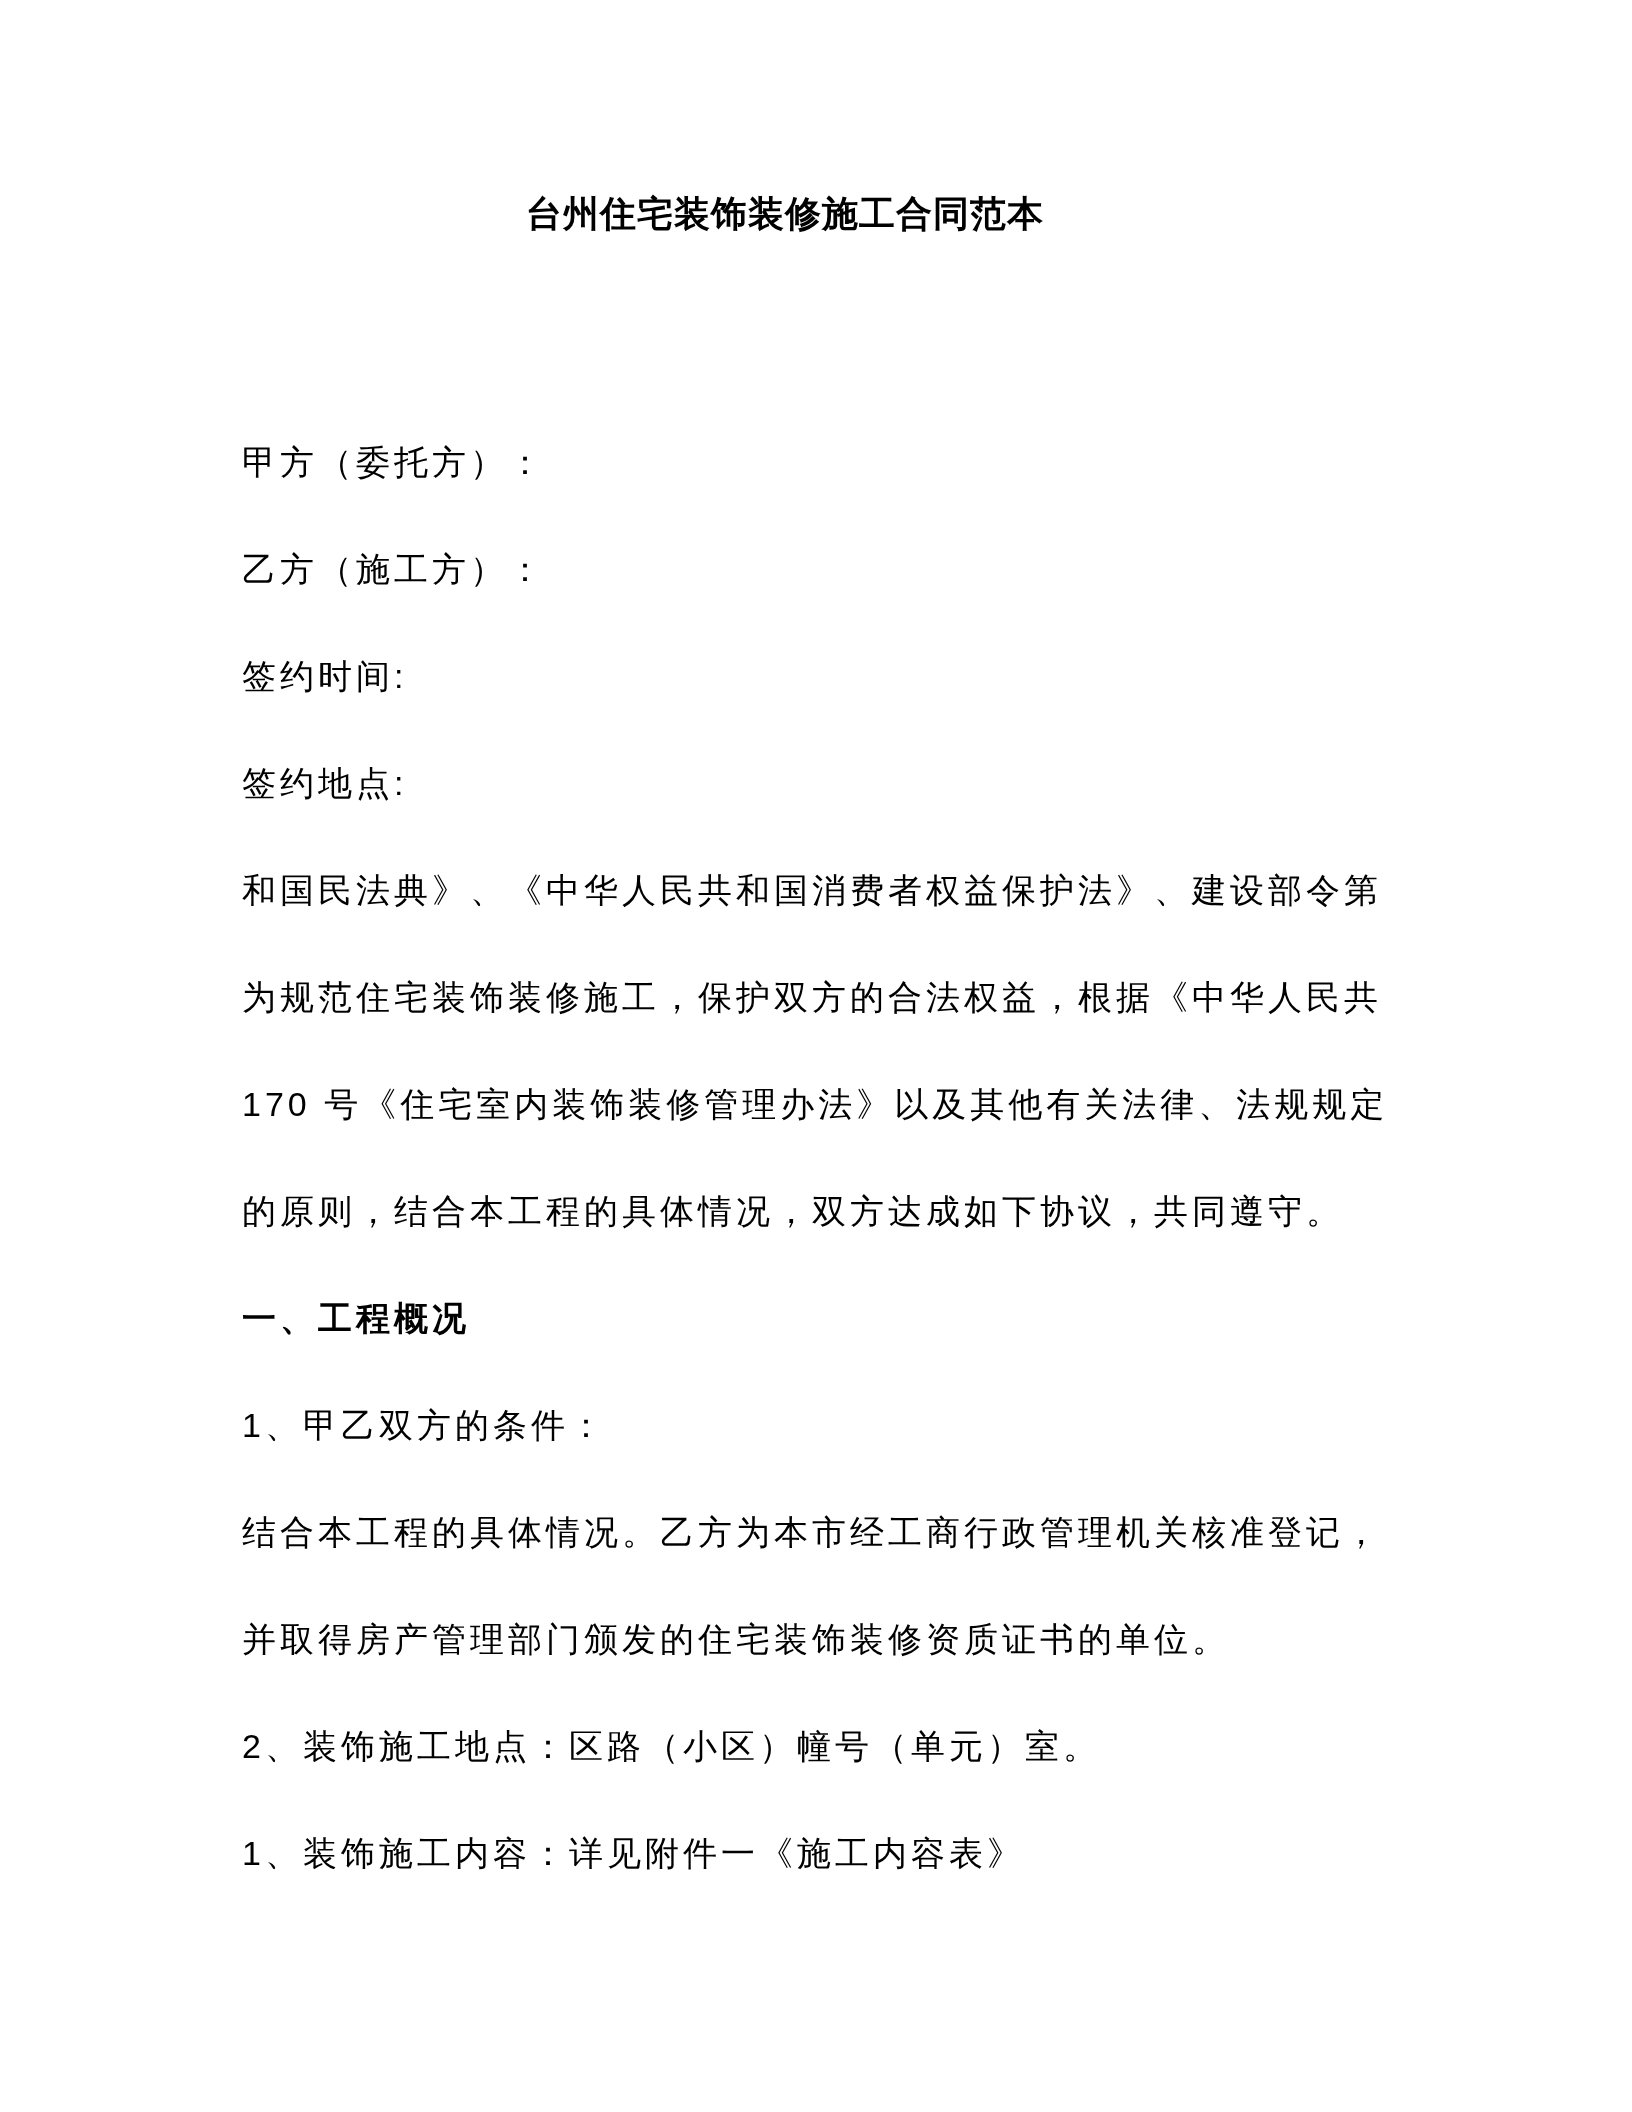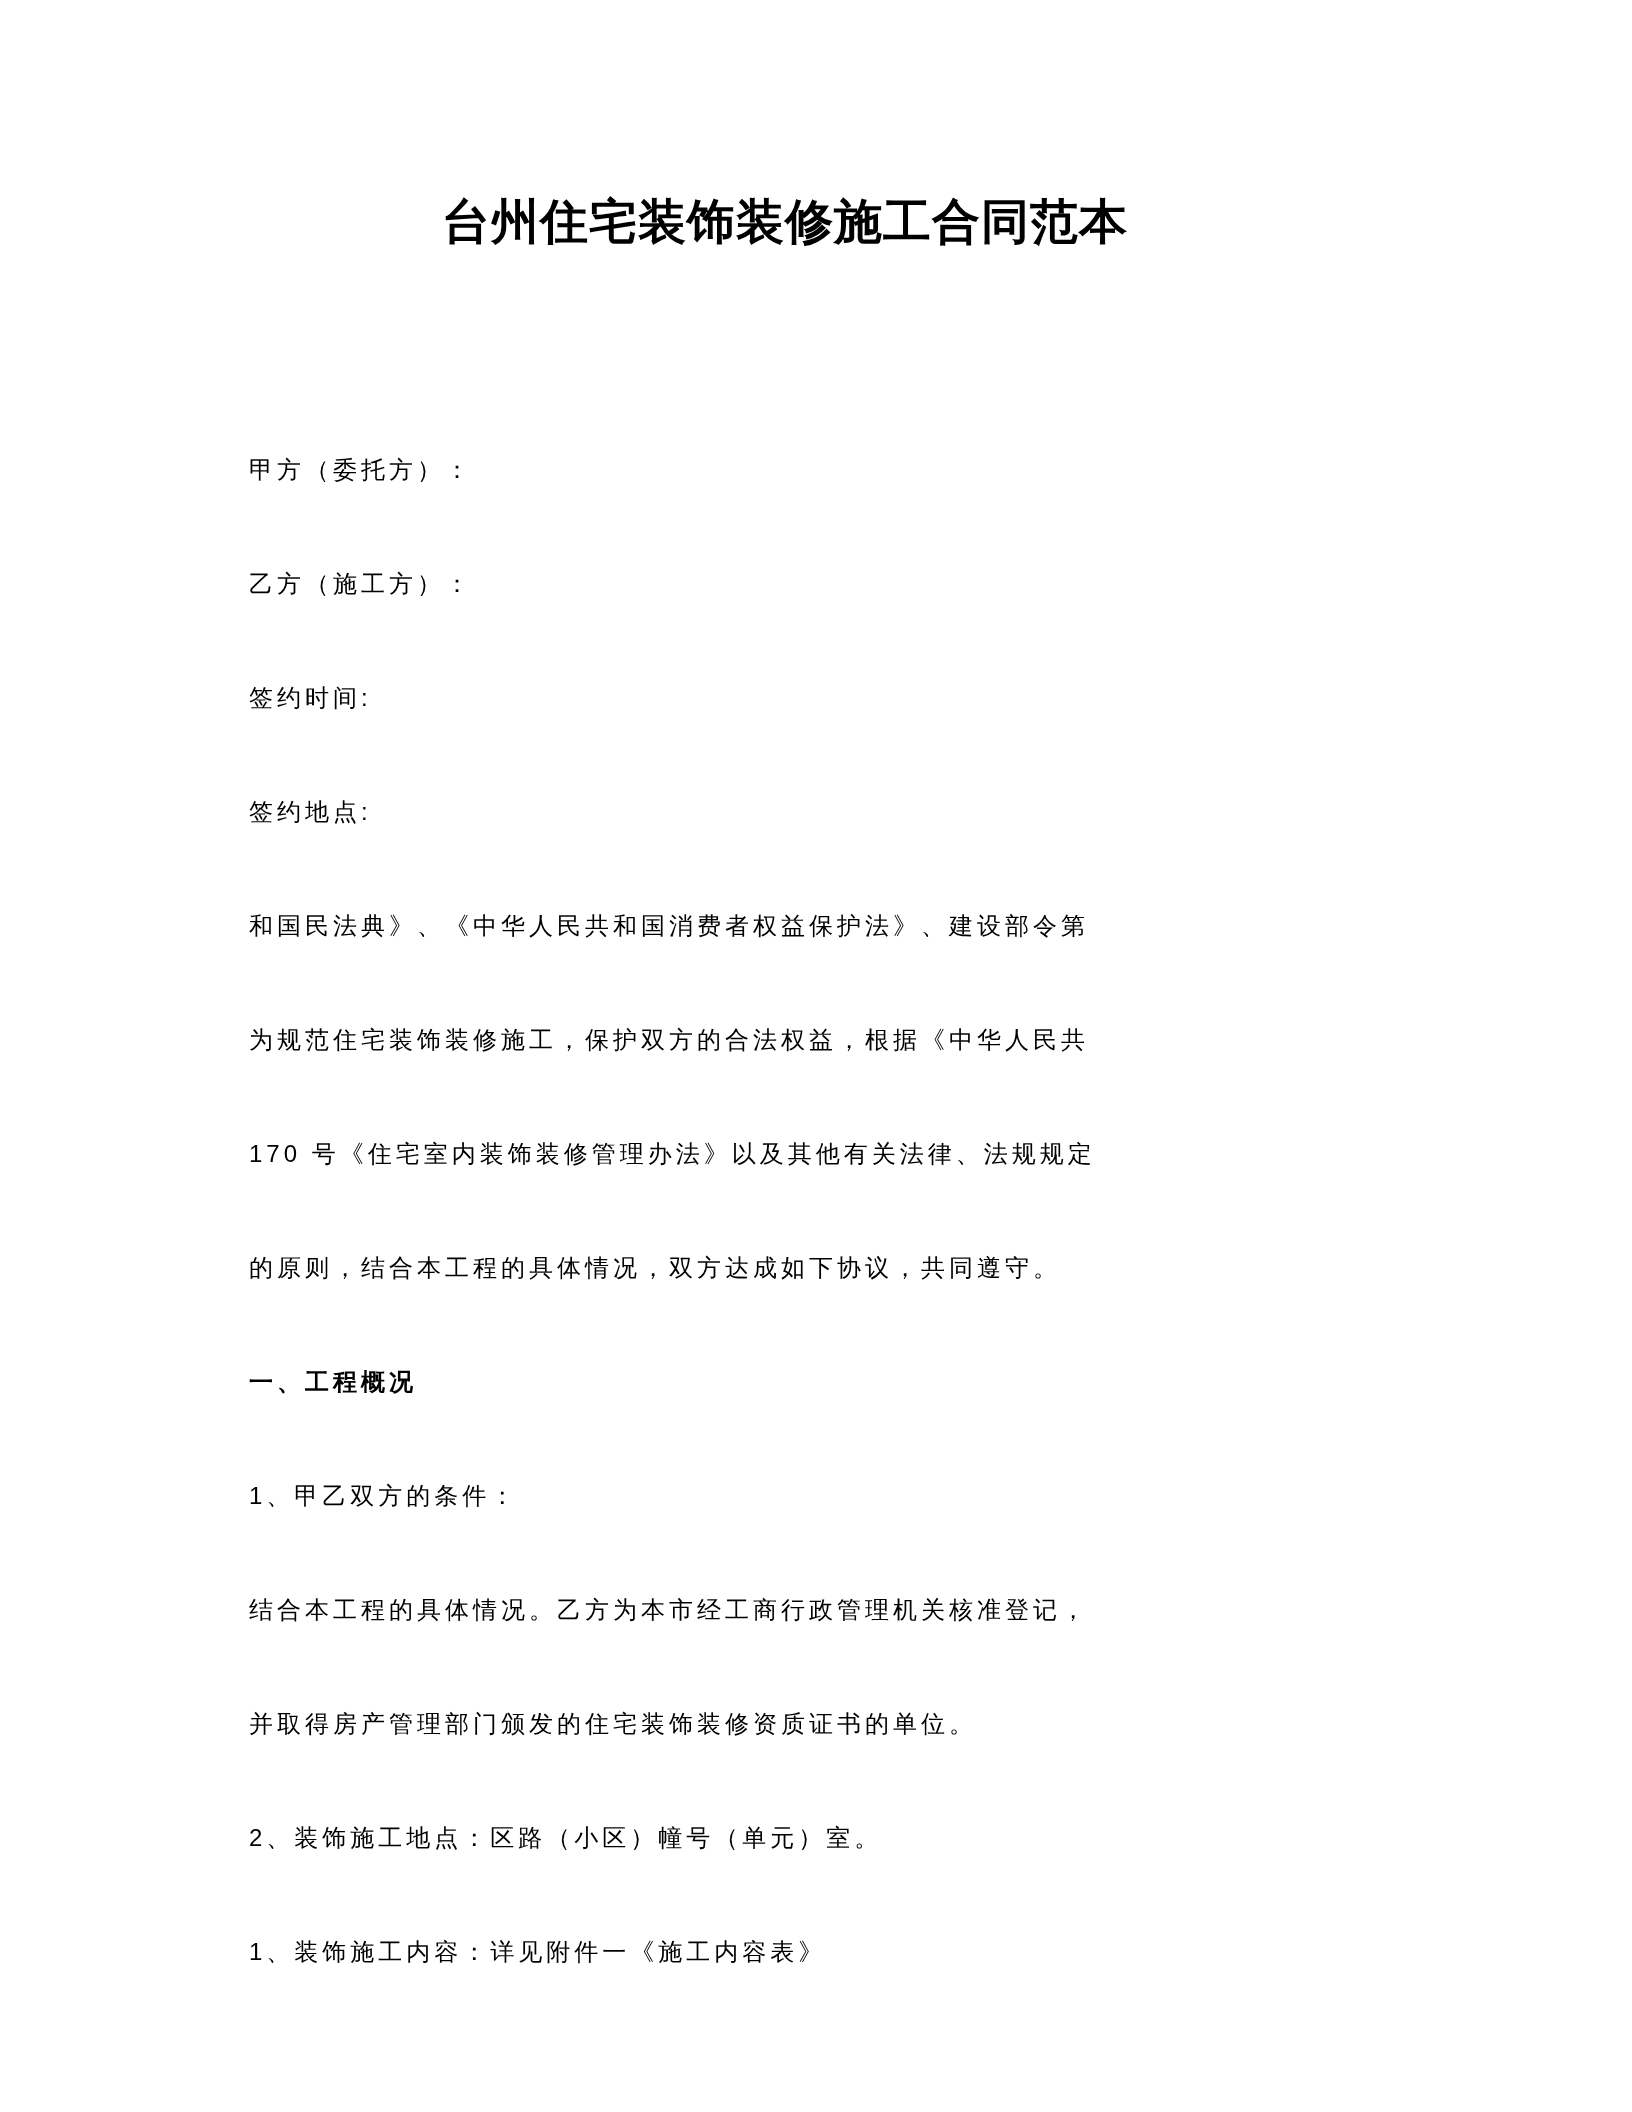--- a/index.html
+++ b/index.html
@@ -16,36 +16,36 @@
     font-family: "Liberation Sans", sans-serif;
     overflow: hidden;
   }
   .doc-title {
     position: absolute;
     top: 190px;
     left: 0;
     width: 1570px;
     margin: 0;
     text-align: center;
-    font-size: 48px;
+    font-size: 36px;
     font-weight: 700;
     letter-spacing: 1px;
     white-space: nowrap;
   }
   .doc-body {
     position: absolute;
     top: 405px;
     left: 234px;
     width: 1200px;
   }
   .doc-body p {
-    margin: 15px;
+    margin: 8px;
     height: 99px;
     line-height: 99px;
-    font-size: 24px;
+    font-size: 34px;
     letter-spacing: 4px;
     white-space: nowrap;
     font-weight: 400;
   }
   .doc-body p.section-heading {
     font-weight: 700;
   }
 </style>
 </head>
 <body>

